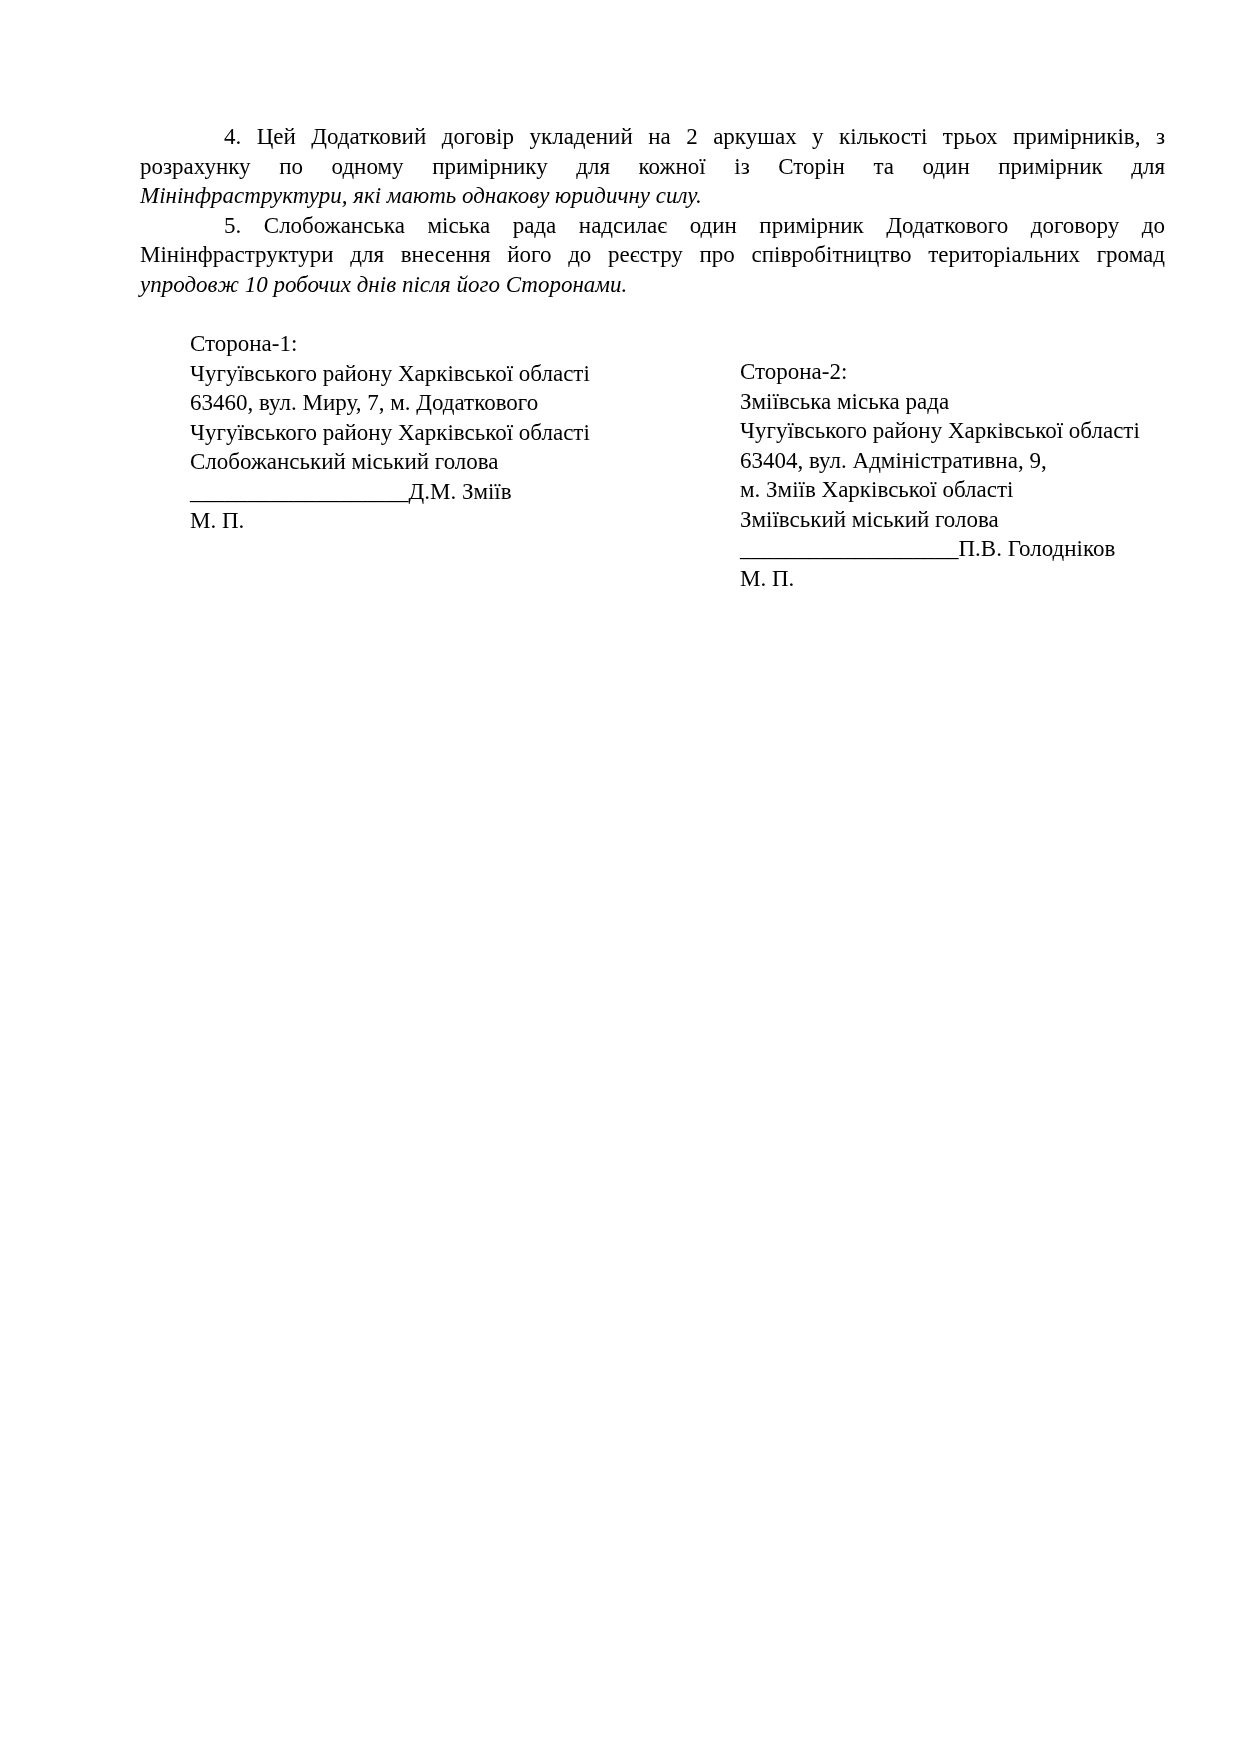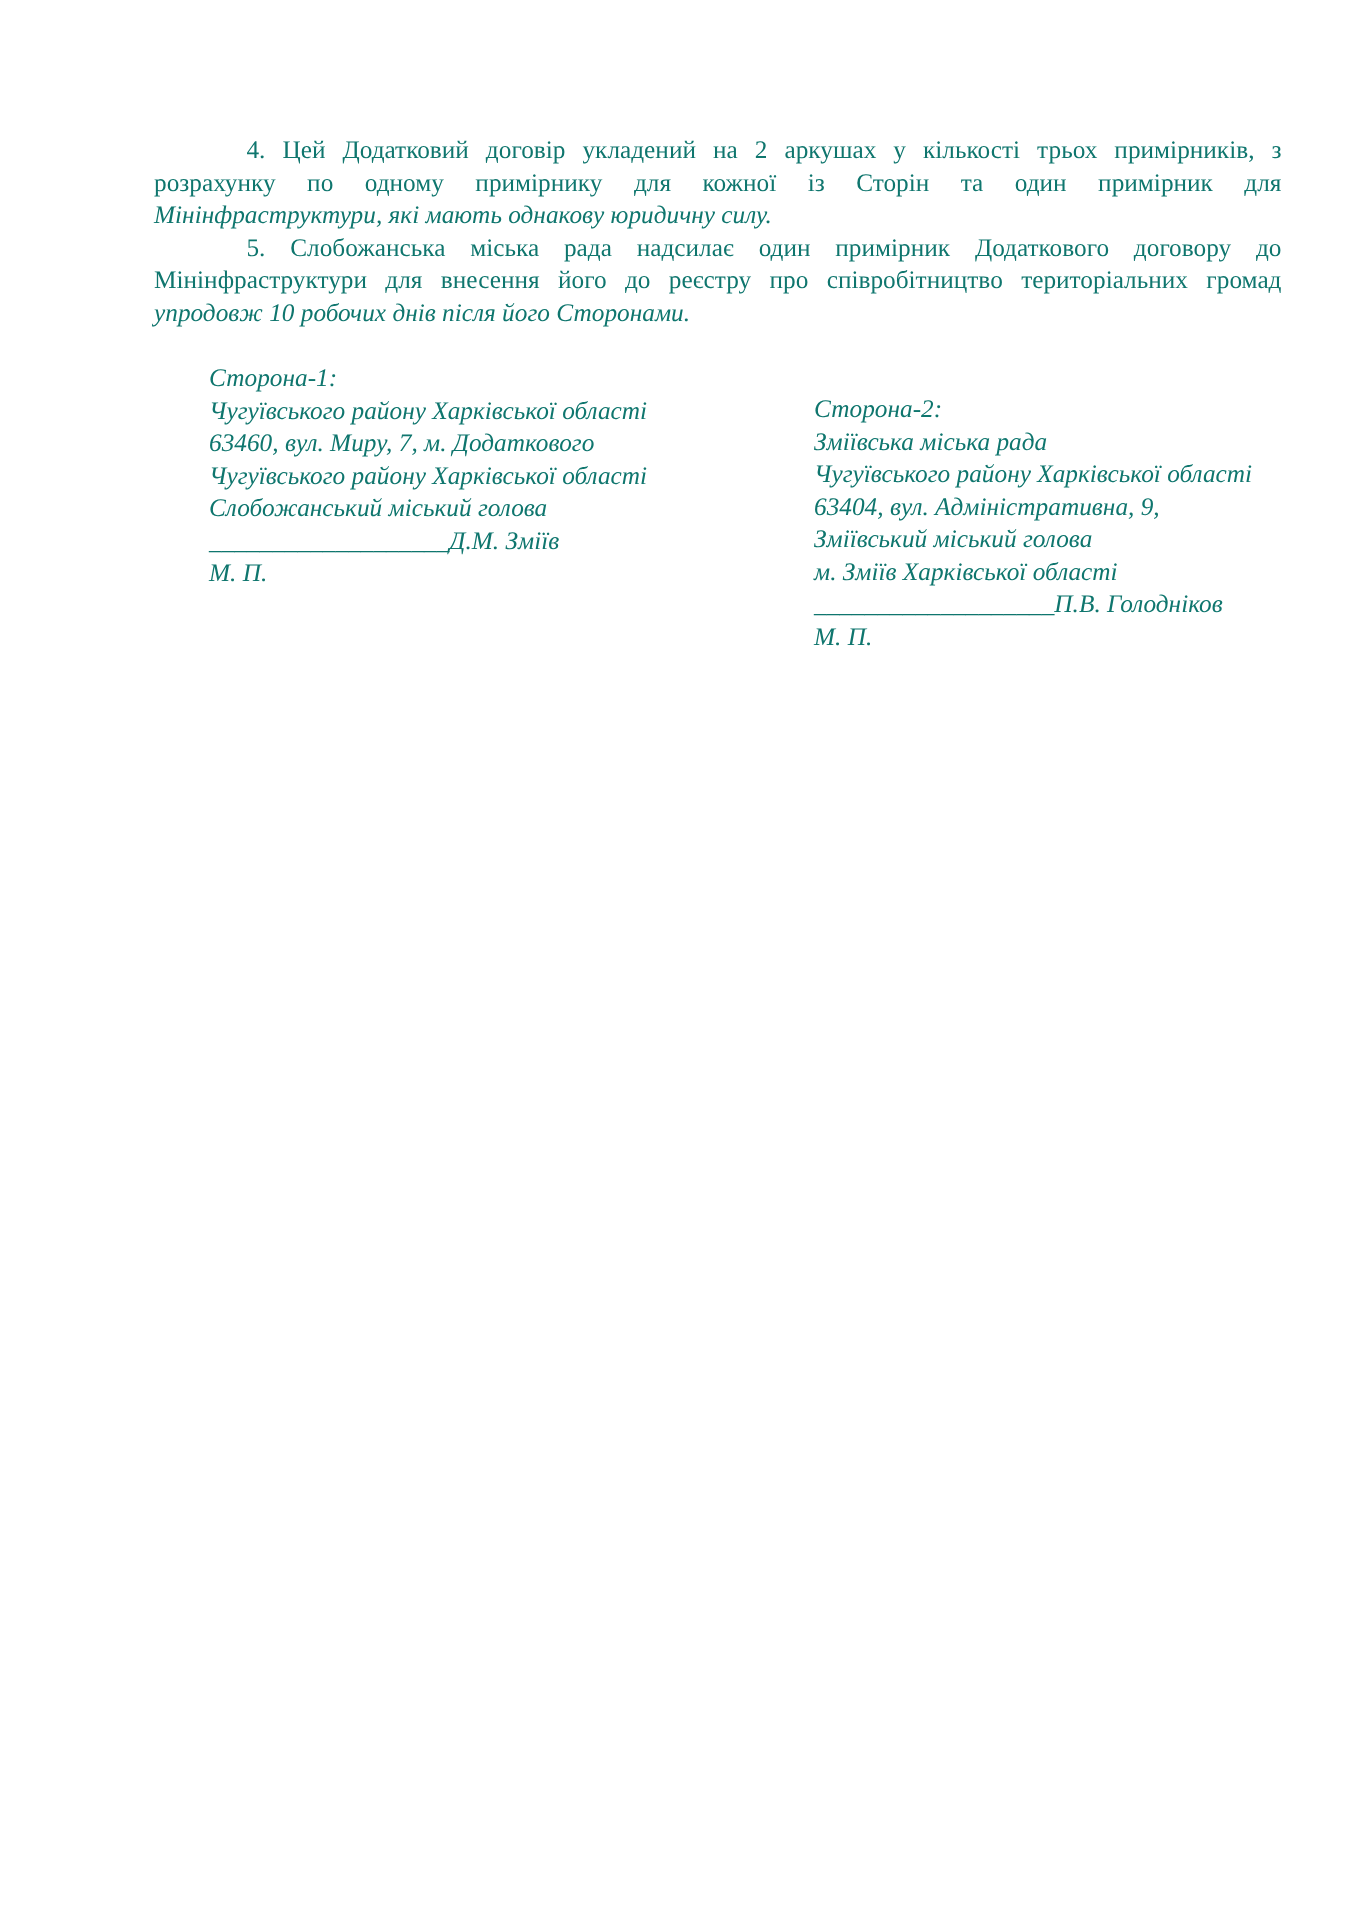--- a/index.html
+++ b/index.html
@@ -5,21 +5,21 @@
   html, body {
     margin: 0;
     padding: 0;
     background: #ffffff;
   }
   .page {
     position: relative;
     width: 1240px;
     height: 1754px;
     background: #ffffff;
-    color: #0f766e;
+    color: #000000;
     font-family: "Liberation Serif", "DejaVu Serif", serif;
     font-size: 23px;
     line-height: 29.5px;
     box-sizing: border-box;
     padding: 122px 75px 0 140px;
     overflow: hidden;
   }
   .para { margin: 0; }
   .tline {
     display: block;
@@ -28,21 +28,20 @@
   }
   .tline.indent { text-indent: 84px; }
   .tline.last {
     text-align: center;
     text-align-last: left;
     font-style: italic;
   }
   .sig-block {
     display: flex;
     margin-top: 30px;
-    font-style: italic;
   }
   .sig-col-left {
     margin-left: 50px;
     width: 550px;
     flex: 0 0 auto;
   }
   .sig-col-right {
     flex: 1 1 auto;
     margin-top: 28px;
   }
@@ -78,21 +77,21 @@
       <span class="sig-line">Слобожанський міський голова</span>
       <span class="sig-line">___________________Д.М. Зміїв</span>
       <span class="sig-line">М. П.</span>
     </div>
 
     <div class="sig-col-right">
       <span class="sig-line">Сторона-2:</span>
       <span class="sig-line">Зміївська міська рада</span>
       <span class="sig-line">Чугуївського району Харківської області</span>
       <span class="sig-line">63404, вул. Адміністративна, 9,</span>
+      <span class="sig-line">м. Зміїв Харківської області</span>
       <span class="sig-line">Зміївський міський голова</span>
-      <span class="sig-line">м. Зміїв Харківської області</span>
       <span class="sig-line">___________________П.В. Голодніков</span>
       <span class="sig-line">М. П.</span>
     </div>
 
   </div>
 
 </div>
 
 </body></html>

